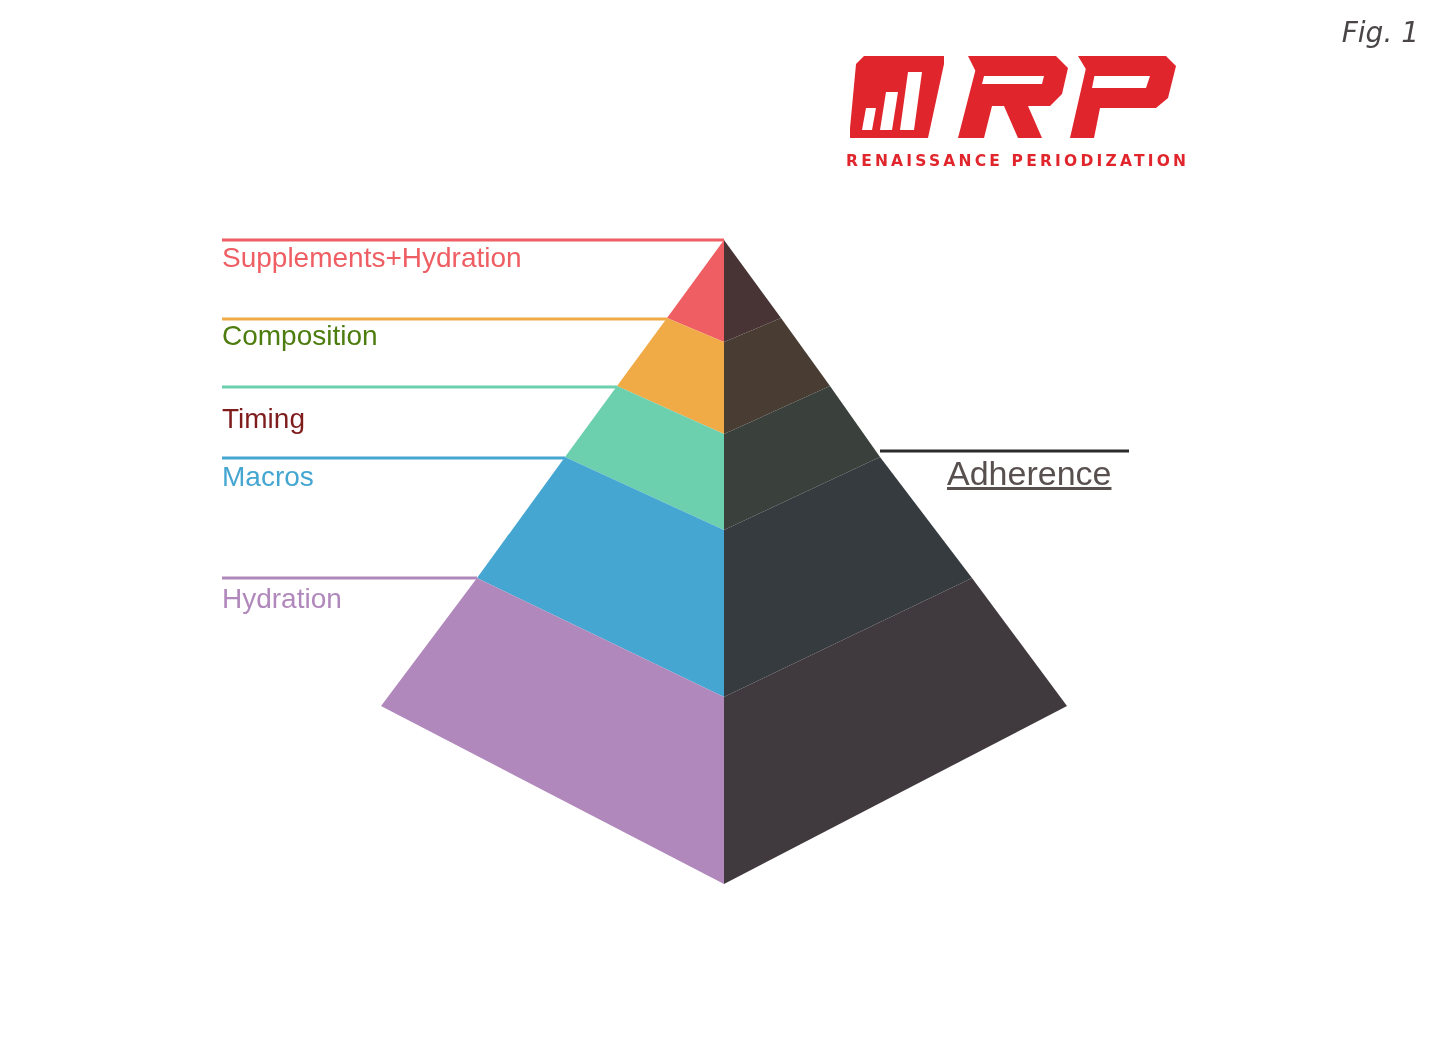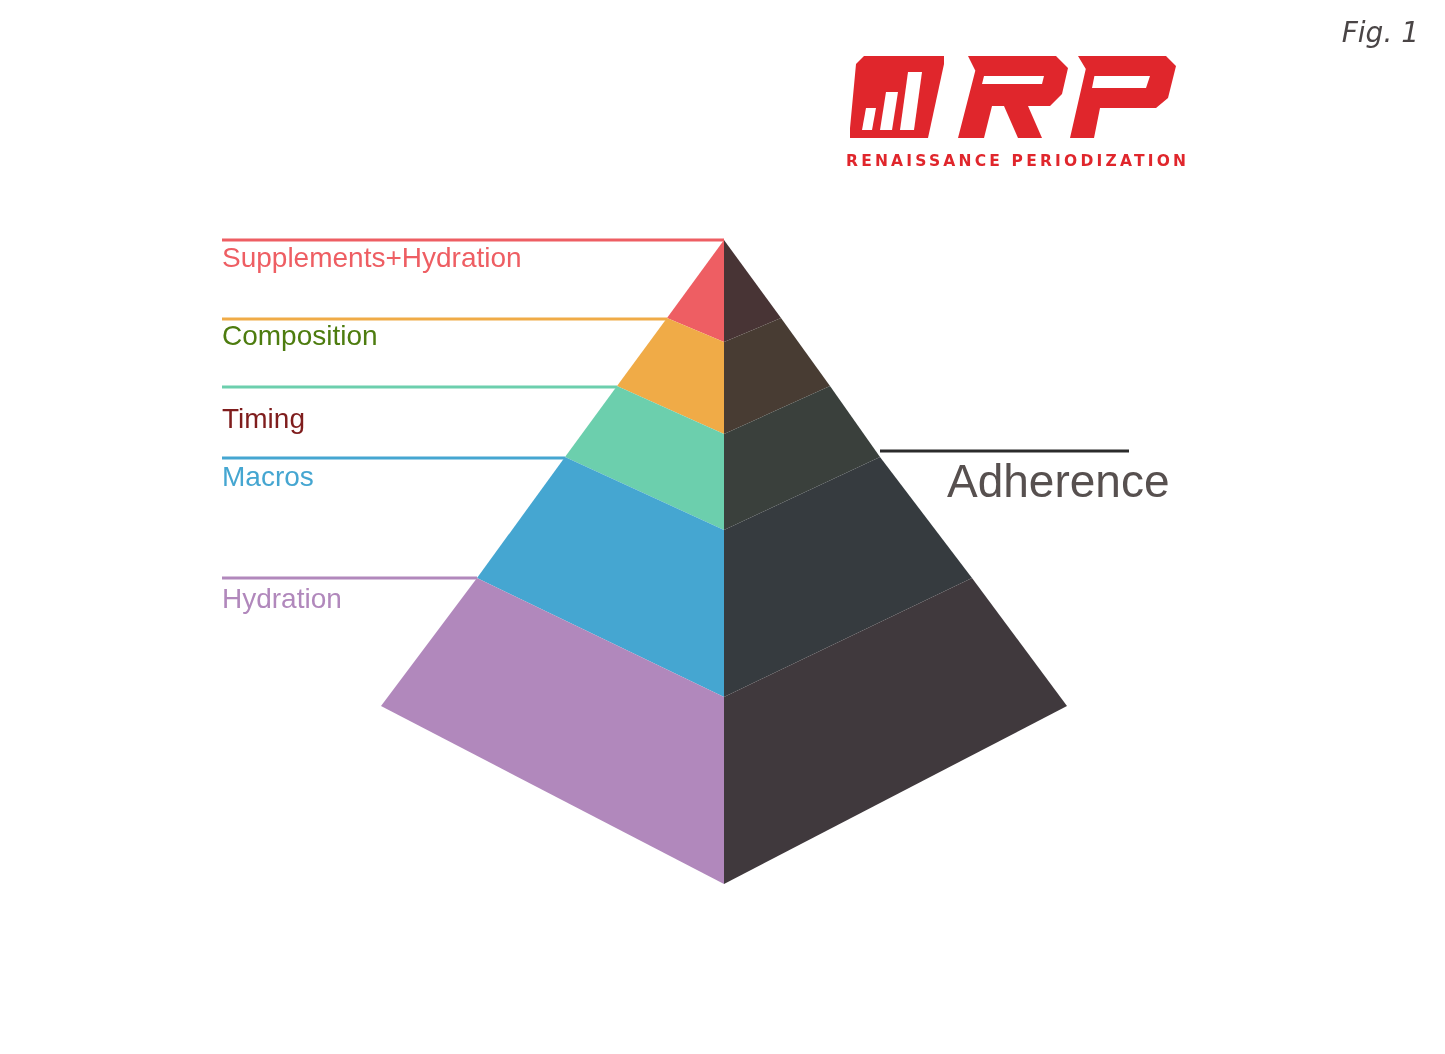--- a/index.html
+++ b/index.html
@@ -6,21 +6,21 @@
     body { width: 1445px; height: 1054px; position: relative; overflow: hidden;
            font-family: "Liberation Sans", sans-serif; }
     .fig-label { position: absolute; right: 26px; top: 16px; font-size: 28px;
                  font-style: italic; color: #4a4546; font-family: "DejaVu Sans", sans-serif; font-weight: 300; }
     .logo { position: absolute; left: 846px; top: 54px; width: 330px; height: 120px; }
     .logo-sub { position: absolute; left: 846px; top: 152px; width: 330px; font-size: 15.5px;
                 letter-spacing: 3.2px; color: #e0262c; font-weight: bold;
                 font-family: "DejaVu Sans", sans-serif; white-space: nowrap; }
     .pyramid { position: absolute; left: 0; top: 0; }
     .tier-label { position: absolute; left: 222px; font-size: 28px; white-space: nowrap; }
-    .adherence-label { position: absolute; left: 947px; top: 454px; font-size: 46px; color: #57504f; white-space: nowrap; }
+    .adherence-label { position: absolute; left: 947px; top: 454px; font-size: 34px; color: #57504f; white-space: nowrap; text-decoration: underline; }
   </style>
 </head>
 <body>
 
 <div class="fig-label">Fig. 1</div>
 
 <svg class="logo" viewBox="0 0 330 120" width="330" height="120">
   <g>
     <polygon points="18,2 98,2 98,10 82,84 4,84 4,74 10,10" fill="#e0262c"></polygon>
     <polygon points="20,54 30,54 26,76 16,76" fill="#ffffff"></polygon>

